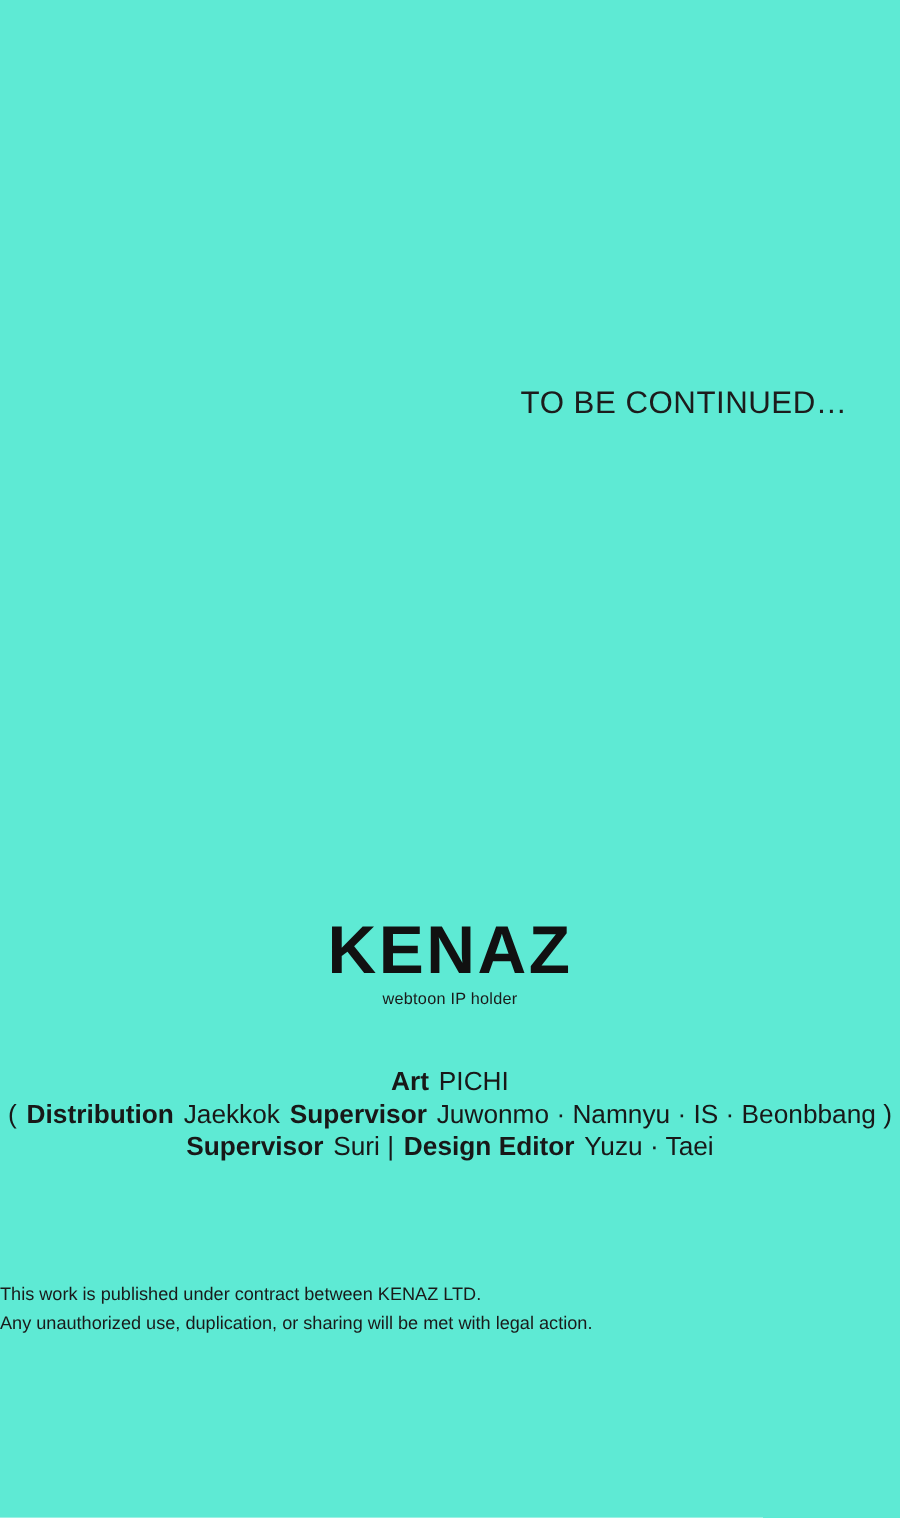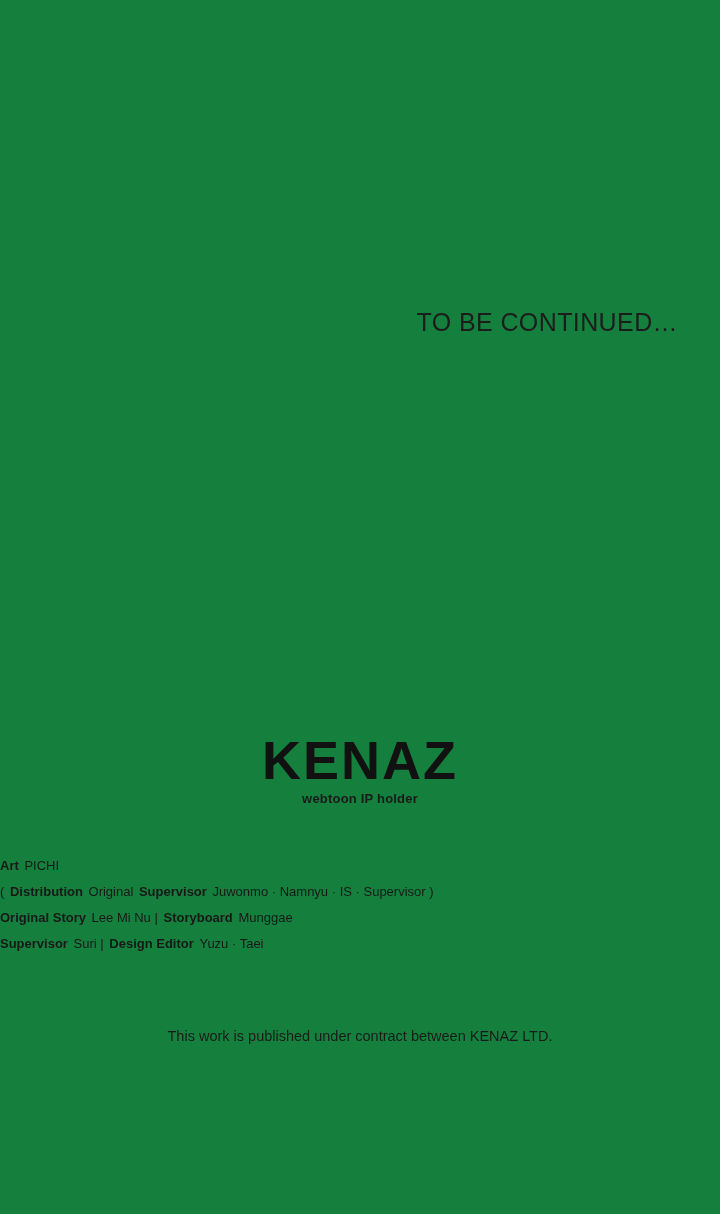--- a/index.html
+++ b/index.html
@@ -11,21 +11,21 @@
     width: 720px;
     height: 1214px;
     position: relative;
     font-family: "Liberation Sans", sans-serif;
     color: #1a1a1a;
     overflow: hidden;
   }
   .page {
     position: absolute;
     inset: 0;
-    background: #15803d;
+    background: #5eead4;
   }
 
   
   .to-be-continued {
     position: absolute;
     top: 308px;
     right: 42px;
     font-size: 25px;
     letter-spacing: 0.4px;
     color: #1c1c1c;
@@ -45,74 +45,74 @@
     font-family: "Liberation Sans", sans-serif;
     font-size: 54px;
     font-weight: 700;
     letter-spacing: 2px;
     color: #111111;
     line-height: 1.0;
   }
   .logo-sub {
     margin-top: 4px;
     font-size: 13px;
-    font-weight: 700;
+    font-weight: 400;
     letter-spacing: 0.2px;
     color: #1a1a1a;
   }
 
   
   .credits {
     position: absolute;
     top: 853px;
     left: 0;
     width: 100%;
-    font-size: 13px;
+    text-align: center;
+    font-size: 21px;
     line-height: 26px;
     color: #181818;
   }
   .credits .line {
     white-space: nowrap;
   }
   .credits b {
     font-weight: 700;
   }
   .sep {
     padding: 0 1px;
   }
 
   
   .legal {
     position: absolute;
     top: 1025px;
     left: 0;
     width: 100%;
-    text-align: center;
     font-size: 14.5px;
     line-height: 23px;
     color: #1a1a1a;
   }
   .legal .line { white-space: nowrap; }
 </style>
 </head>
 <body>
 
 <div class="page">
 
   <div class="to-be-continued">TO BE CONTINUED…</div>
 
   <div class="logo-block">
     <div class="logo-word">KENAZ</div>
     <div class="logo-sub">webtoon IP holder</div>
   </div>
 
   <div class="credits" id="credits">
       <div class="line"><b>Art</b><span class="sep"> </span><span>PICHI</span></div>
-      <div class="line"><span>(</span><span class="sep"> </span><b>Distribution</b><span class="sep"> </span><span>Original</span><span class="sep"> </span><b>Supervisor</b><span class="sep"> </span><span>Juwonmo · Namnyu · IS · Supervisor )</span></div>
-      <div class="line"><b>Original Story</b><span class="sep"> </span><span>Lee Mi Nu  |</span><span class="sep"> </span><b>Storyboard</b><span class="sep"> </span><span>Munggae</span></div>
+      <div class="line"><span>(</span><span class="sep"> </span><b>Distribution</b><span class="sep"> </span><span>Jaekkok</span><span class="sep"> </span><b>Supervisor</b><span class="sep"> </span><span>Juwonmo · Namnyu · IS · Beonbbang )</span></div>
       <div class="line"><b>Supervisor</b><span class="sep"> </span><span>Suri  |</span><span class="sep"> </span><b>Design Editor</b><span class="sep"> </span><span>Yuzu · Taei</span></div>
     </div>
 
   <div class="legal" id="legal">
       <div class="line">This work is published under contract between KENAZ LTD.</div>
+      <div class="line">Any unauthorized use, duplication, or sharing will be met with legal action.</div>
     </div>
 
 </div>
 
 </body></html>

